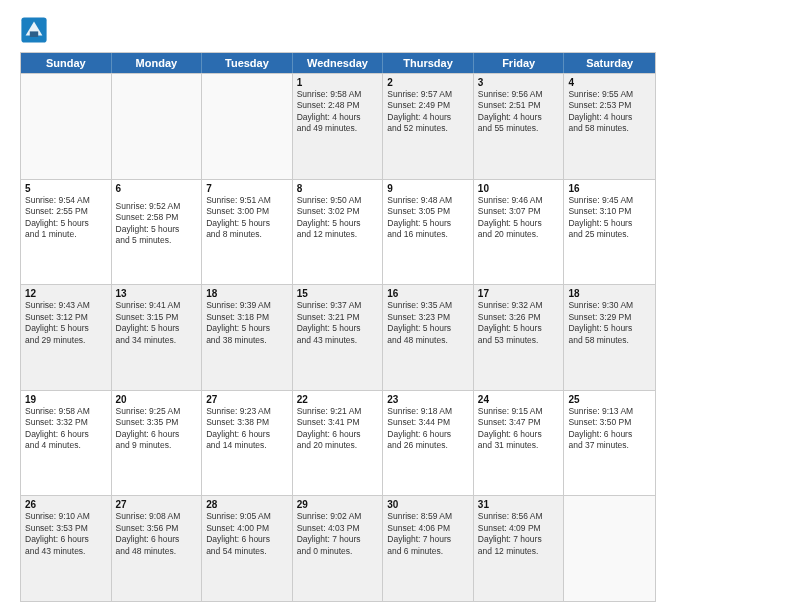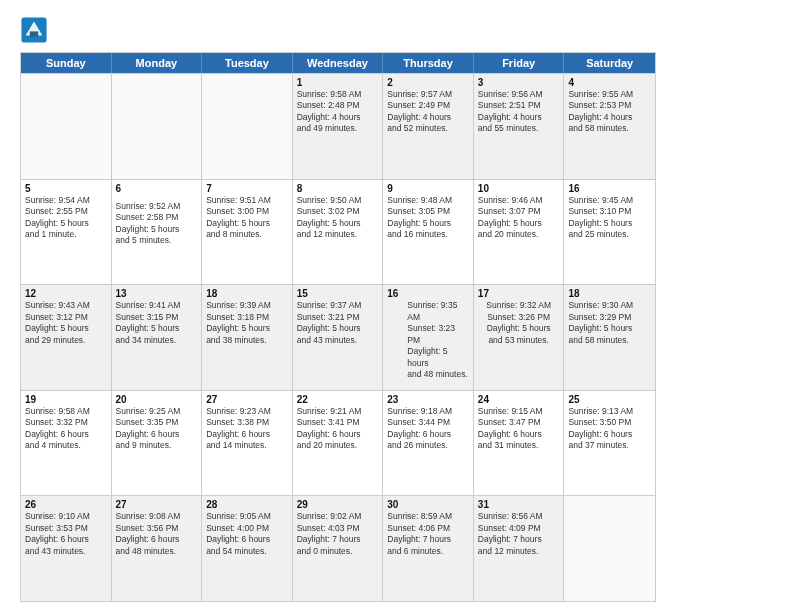--- a/index.html
+++ b/index.html
@@ -241,28 +241,28 @@
           </div>
           <div class="cal-cell shaded">
             <span class="day-num">15</span>
             <div class="cell-text" style="white-space: pre-line;">Sunrise: 9:37 AM
 Sunset: 3:21 PM
 Daylight: 5 hours
 and 43 minutes.</div>
           </div>
           <div class="cal-cell shaded">
             <span class="day-num">16</span>
-            <div class="cell-text" style="white-space: pre-line; margin-left: 20px;">Sunrise: 9:35 AM
+            <div class="cell-text" style="white-space: pre-line;">Sunrise: 9:35 AM
 Sunset: 3:23 PM
 Daylight: 5 hours
 and 48 minutes.</div>
           </div>
           <div class="cal-cell shaded">
             <span class="day-num">17</span>
-            <div class="cell-text" style="white-space: pre-line; text-align: center;">Sunrise: 9:32 AM
+            <div class="cell-text" style="white-space: pre-line;">Sunrise: 9:32 AM
 Sunset: 3:26 PM
 Daylight: 5 hours
 and 53 minutes.</div>
           </div>
           <div class="cal-cell shaded">
             <span class="day-num">18</span>
             <div class="cell-text" style="white-space: pre-line;">Sunrise: 9:30 AM
 Sunset: 3:29 PM
 Daylight: 5 hours
 and 58 minutes.</div>

